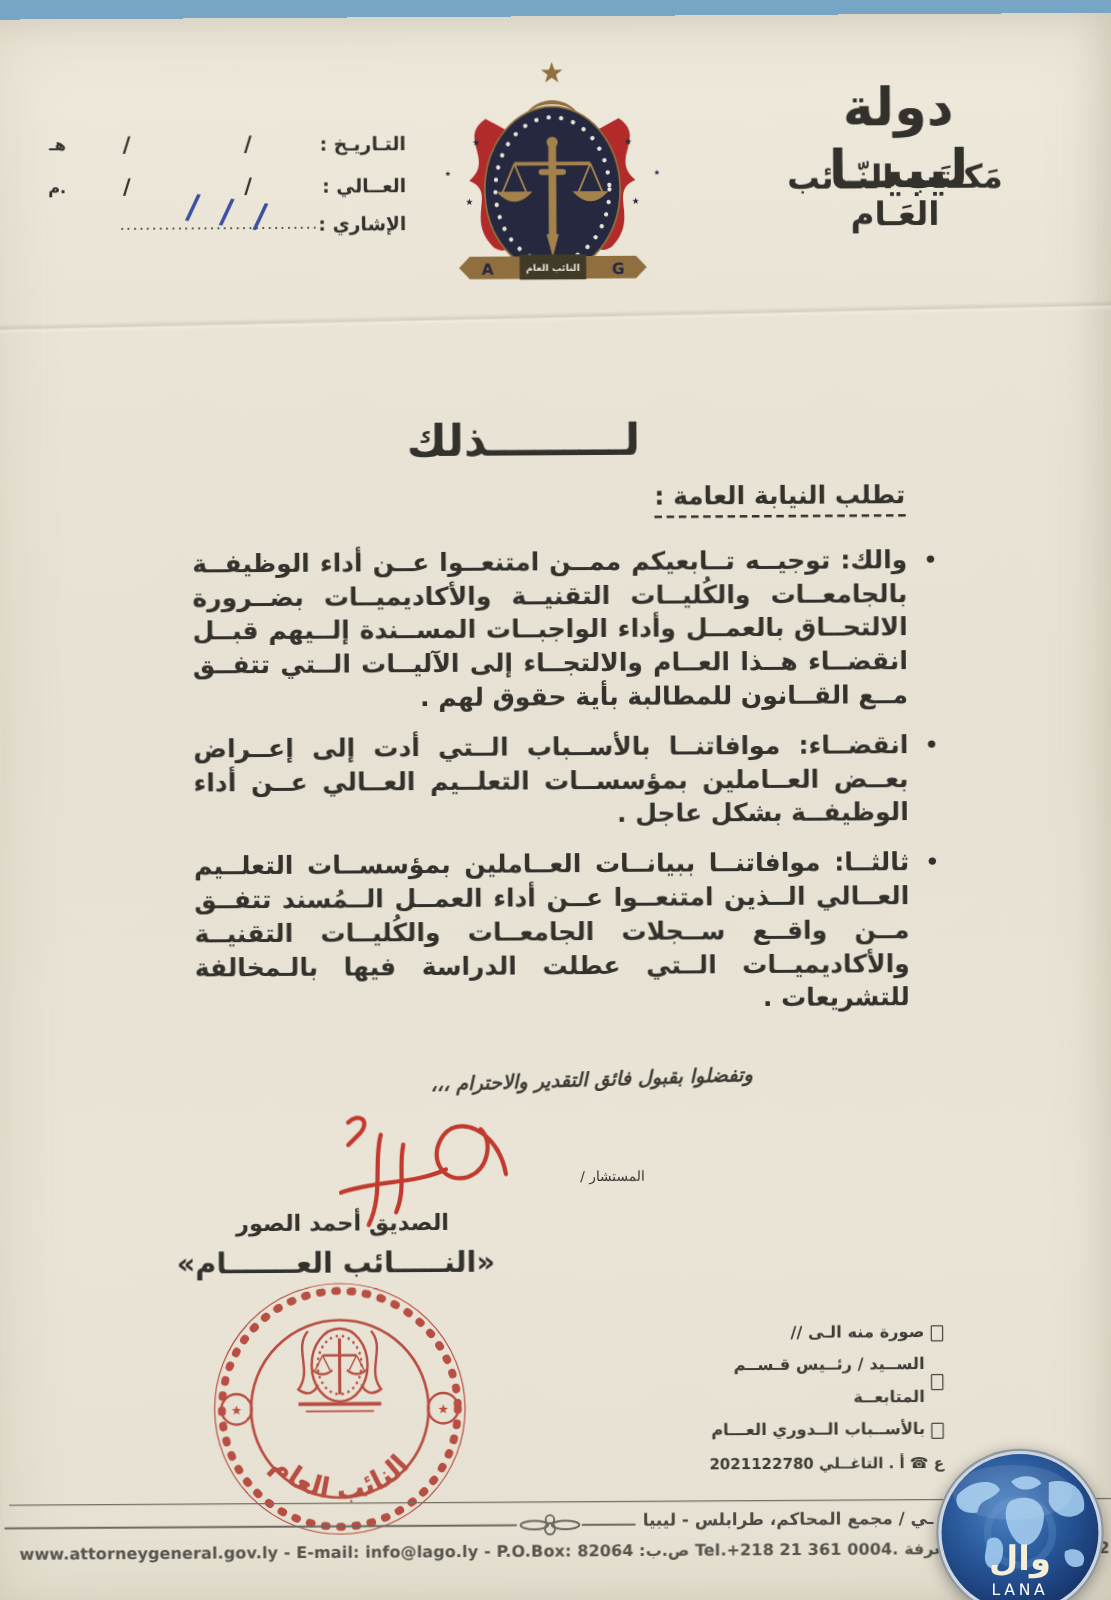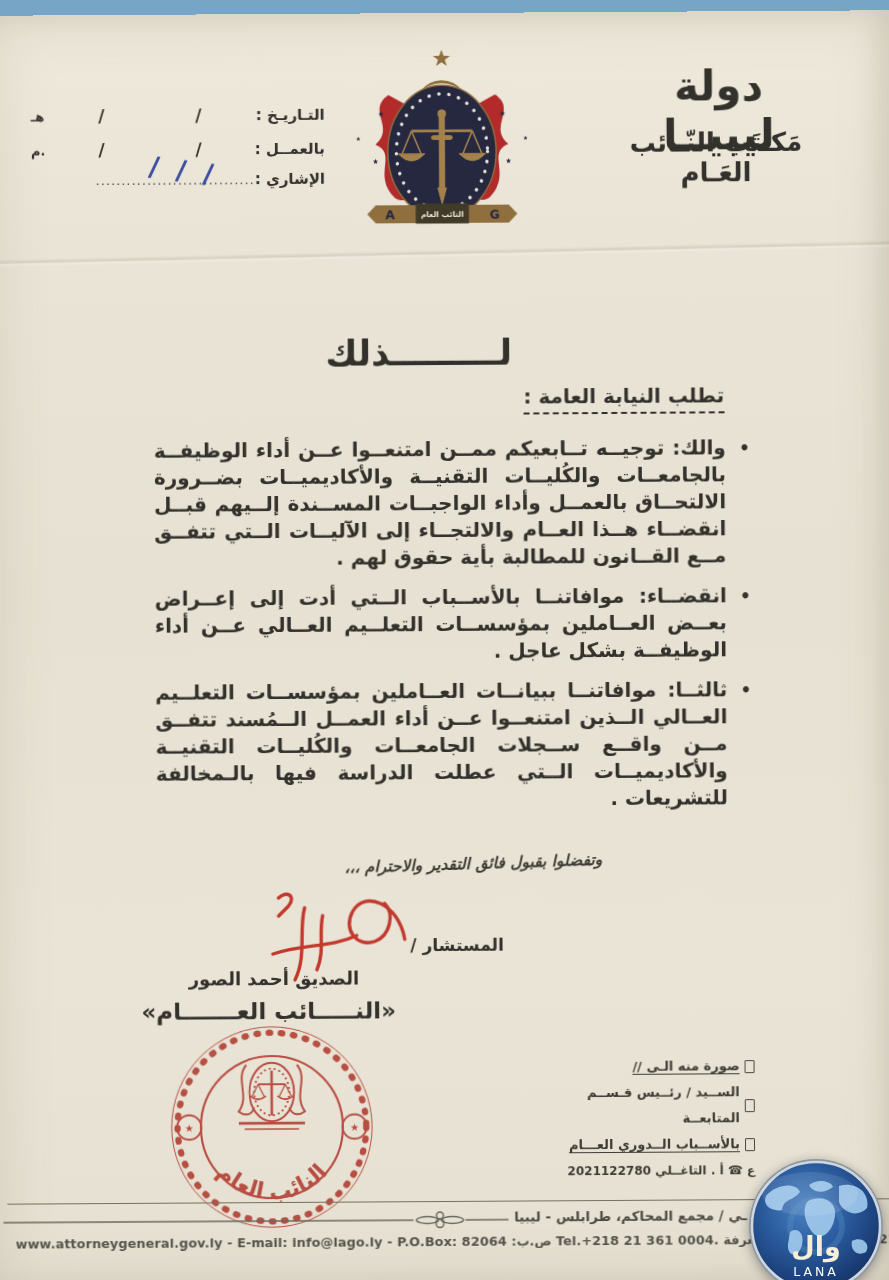--- a/index.html
+++ b/index.html
@@ -14,45 +14,45 @@
     transform:rotate(-0.9deg);}
   .ink{color:#33312c;}
   
   #state-title{position:absolute;left:625px;top:50px;width:210px;font-size:42px;font-weight:bold;text-align:center;direction:rtl;letter-spacing:-1px;}
   #office-title{position:absolute;left:602px;top:116px;width:250px;font-size:26px;font-weight:bold;text-align:center;direction:rtl;}
   #emblem{position:absolute;left:358px;top:30px;width:190px;height:190px;}
   #date-block{position:absolute;left:42px;top:84px;width:294px;direction:rtl;font-size:15px;font-weight:bold;}
   .date-row{position:relative;height:34px;display:flex;align-items:center;}
   .date-row .lbl{width:78px;text-align:right;}
   .date-row .slashes{flex:1;display:flex;justify-content:space-around;font-size:17px;}
-  .date-row .era{width:22px;font-size:13px;text-align:left;}
+  .date-row .era{width:22px;font-size:13px;text-align:right;}
   .ref-row{position:relative;height:26px;display:flex;align-items:center;}
   .ref-row .dots{letter-spacing:1px;font-size:13px;font-weight:normal;color:#4a4840;}
   .handwritten{position:absolute;left:118px;top:-12px;color:#3b4f9e;font-size:27px;font-weight:bold;transform:rotate(8deg);letter-spacing:4px;}
   
   #main-title{position:absolute;left:352px;top:320px;width:170px;font-size:35px;font-weight:bold;text-align:center;direction:rtl;}
   #subtitle{position:absolute;left:533px;top:372px;width:228px;text-align:left;direction:rtl;}
   #subtitle span{display:inline-block;font-size:20px;font-weight:bold;border-bottom:2px dashed #33312c;padding-bottom:4px;}
   #paragraphs{position:absolute;left:163px;top:423px;width:596px;direction:rtl;}
   .para{position:relative;padding-right:24px;margin-bottom:13px;font-size:20px;font-weight:700;line-height:27px;text-align:justify;}
   .para .bullet{position:absolute;right:0;top:1px;font-size:17px;}
   .para b{font-weight:800;}
   #closing{position:absolute;left:330px;top:842px;width:300px;text-align:center;direction:rtl;
     font-size:15.5px;font-weight:bold;font-style:italic;transform:rotate(-1.5deg);color:#3c3a33;}
   
-  #counselor{position:absolute;left:400px;top:922px;width:110px;direction:rtl;font-size:17px;font-weight:bold;}
+  #counselor{position:absolute;left:412px;top:922px;width:110px;direction:rtl;font-size:11px;font-weight:normal;}
   #sig-scribble{position:absolute;left:245px;top:868px;width:190px;height:105px;}
   #signatory-name{position:absolute;left:190px;top:954px;width:180px;text-align:center;direction:rtl;font-size:18px;font-weight:800;}
   #signatory-title{position:absolute;left:112px;top:984px;width:325px;text-align:center;direction:rtl;font-size:23px;font-weight:800;letter-spacing:1px;}
   #stamp{position:absolute;left:170px;top:1006px;width:214px;height:214px;mix-blend-mode:multiply;opacity:.85;}
   
   #distribution{position:absolute;left:538px;top:1042px;width:222px;direction:rtl;font-size:13px;font-weight:bold;line-height:26px;color:#3e3c35;}
   .dist-line{display:flex;align-items:center;gap:5px;}
   .doc-icon{display:inline-block;width:8px;height:11px;border:1.5px solid #4a4840;border-radius:1px;flex:0 0 auto;}
-  .u{text-decoration:underline;text-underline-offset:3px;}
+  .u{text-underline-offset:3px;}
   .ref-num{font-size:12px;letter-spacing:.5px;}
   
   #footer-rule{position:absolute;left:12px;right:0;top:1188px;border-top:1.6px solid #73705f;}
   #footer-ornament{position:absolute;left:8px;top:1198px;width:540px;height:18px;}
   #footer-address{position:absolute;left:505px;top:1196px;width:260px;direction:rtl;text-align:center;font-size:13.5px;font-weight:bold;color:#4c4a42;}
   #footer-contact{position:absolute;left:20px;right:16px;top:1221px;direction:ltr;font-size:12.8px;font-weight:bold;color:#55534b;white-space:nowrap;letter-spacing:.1px;}
   #lana{position:absolute;left:746px;top:1156px;width:140px;height:140px;filter:drop-shadow(0 3px 6px rgba(0,0,0,.35));}
 </style>
 </head>
 <body>
@@ -111,21 +111,21 @@
     <div id="date-block" class="ink">
       <div class="date-row">
         <span class="lbl">التـاريـخ :</span>
         <span class="slashes">
             <span>/</span>
             <span>/</span>
           </span>
         <span class="era">هـ</span>
       </div>
       <div class="date-row">
-        <span class="lbl">بالعمــل :</span>
+        <span class="lbl">العــالي :</span>
         <span class="slashes">
             <span>/</span>
             <span>/</span>
           </span>
         <span class="era">.م</span>
       </div>
       <div class="ref-row">
         <span class="lbl">الإشاري :</span>
         <span class="dots">......................</span>
         <span class="dots">.........</span>

